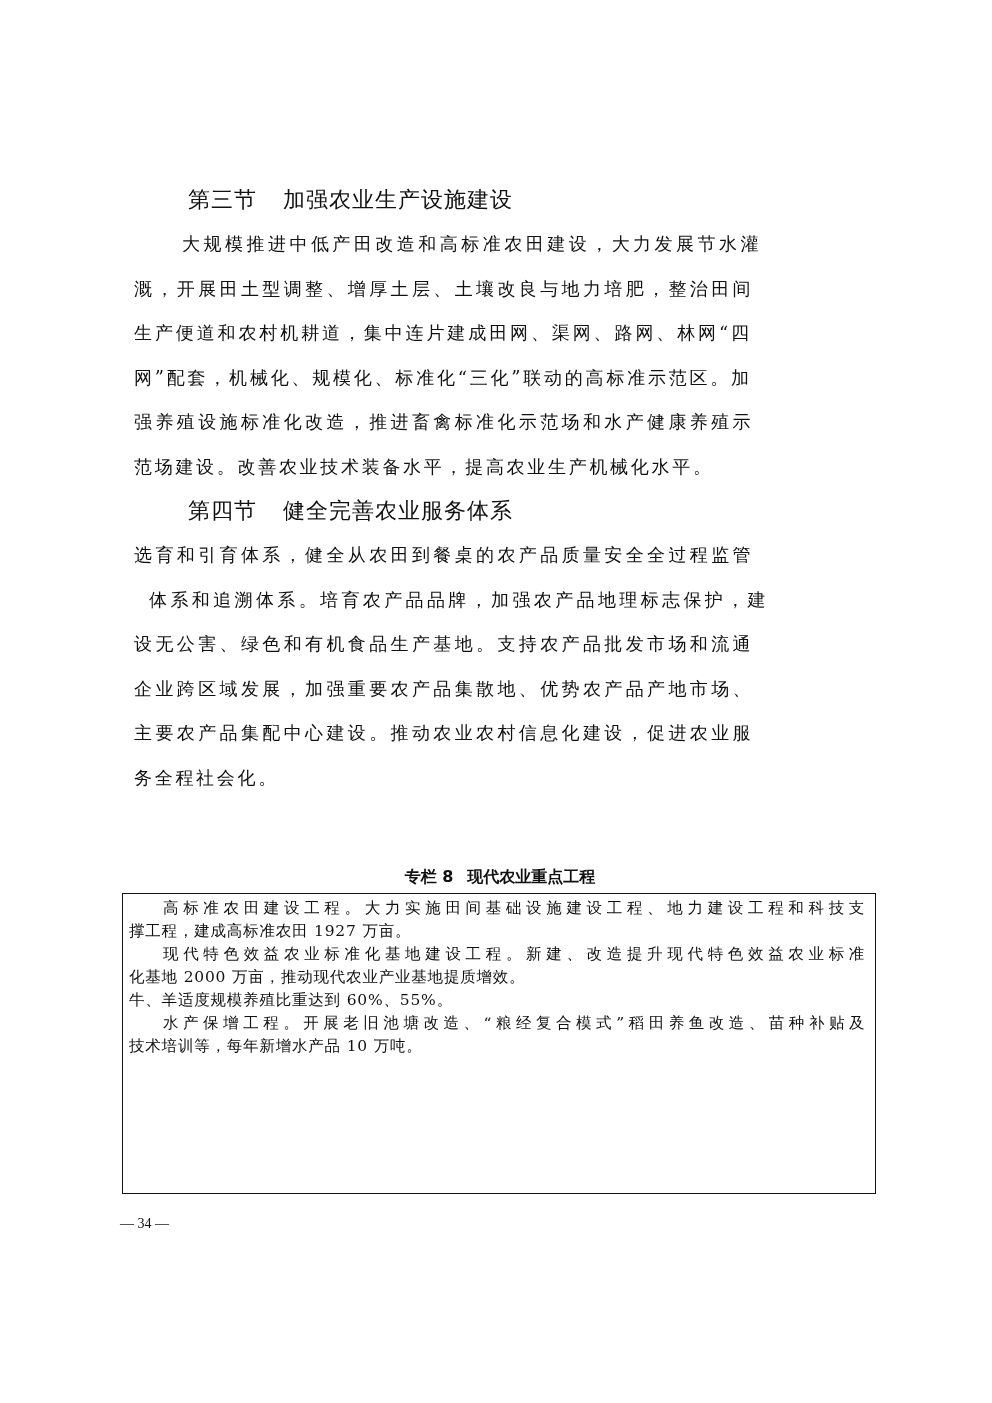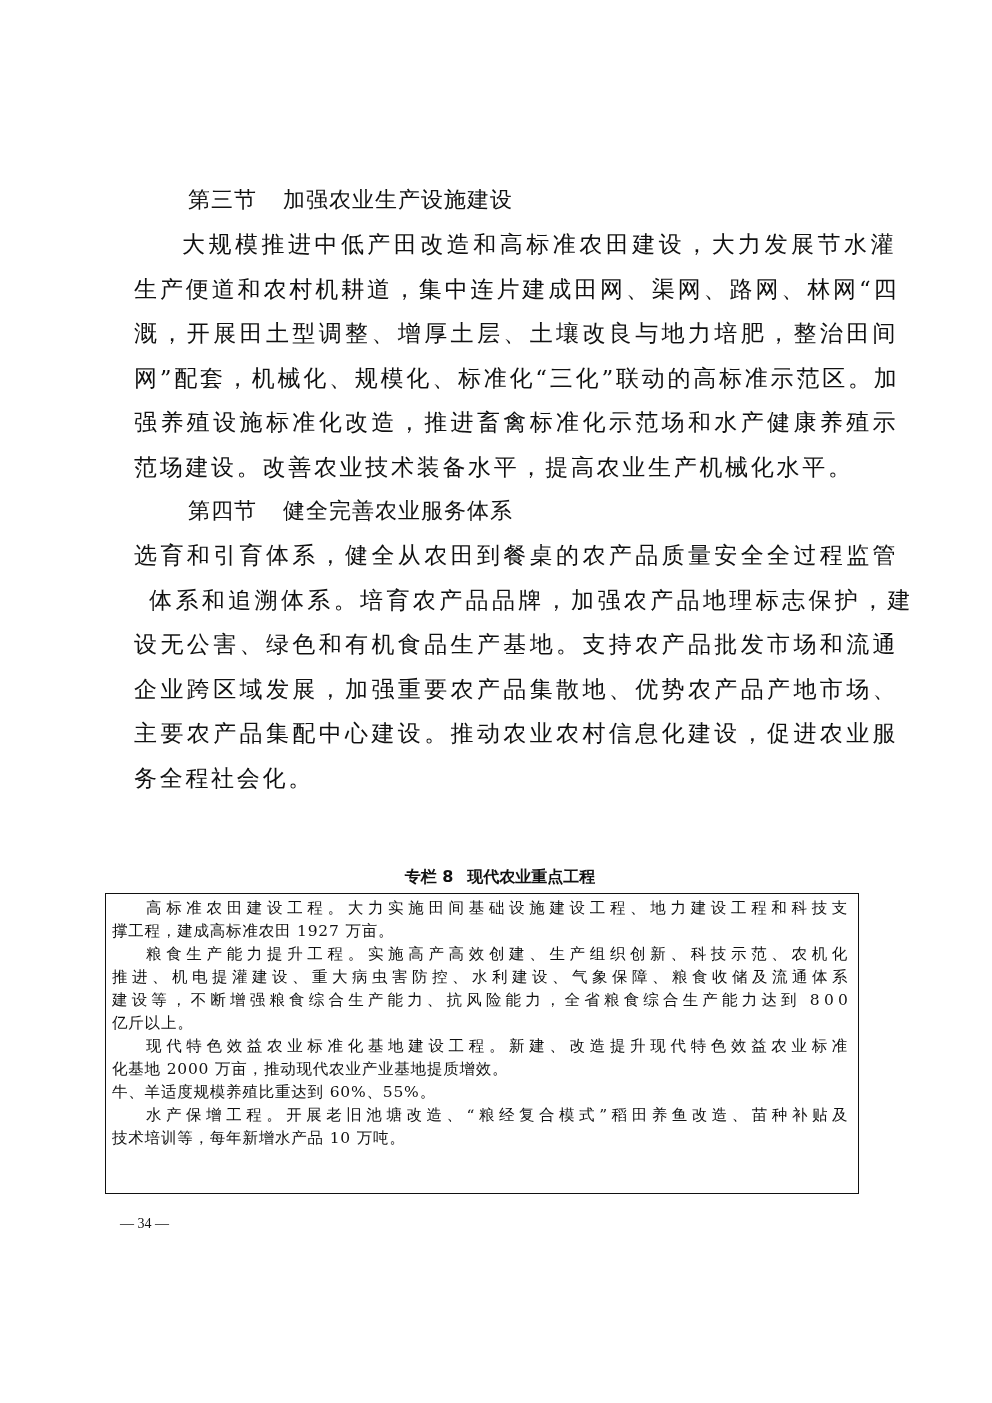--- a/index.html
+++ b/index.html
@@ -9,33 +9,33 @@
     font-family: "DejaVu Serif", "Liberation Serif", serif;
   }
   .page { position: absolute; left: 0; top: 0; width: 992px; height: 1403px; padding-left: 16px; }
   .main-text { position: absolute; left: 134px; top: 178px; width: 736px; }
   .section-heading {
     font-size: 22px; line-height: 44px; height: 44px; padding-left: 54px;
     letter-spacing: 1px; white-space: nowrap; margin: 0; font-weight: normal;
   }
   .section-heading .sec-num { margin-right: 26px; }
   .para {
-    font-size: 23px; line-height: 44.5px; margin: 0;
+    font-size: 18px; line-height: 44.5px; margin: 0;
     text-indent: 48px; text-align: justify; letter-spacing: 2.7px;
   }
   .para-line { display: block; white-space: nowrap; text-indent: 0; }
   .para-line.first { padding-left: 48px; }
   .box-title {
     position: absolute; left: 122px; width: 756px; top: 866px;
     text-align: center; font-family: "DejaVu Sans", "Liberation Sans", sans-serif;
     font-weight: bold; font-size: 16px; line-height: 22px;
   }
   .box-title .box-num { margin-right: 14px; }
   .box {
-    position: absolute; left: 105px; top: 893px; width: 754px; height: 301px;
+    position: absolute; left: 122px; top: 893px; width: 754px; height: 301px;
     border: 1.5px solid #111; box-sizing: border-box;
     padding: 3px 6px 0 6px;
   }
   .box-para {
     font-size: 15.5px; line-height: 23px; margin: 0; letter-spacing: 0.8px;
   }
   .box-line { display: block; white-space: nowrap; }
   .box-line.first { padding-left: 34px; }
   .footer {
     position: absolute; left: 120px; top: 1216px; font-size: 14px;
@@ -47,22 +47,22 @@
 
 <div class="page">
 
   <div class="main-text">
 
     <h3 class="section-heading">
       <span class="sec-num">第三节</span><span>加强农业生产设施建设</span>
     </h3>
     <p class="para" style="text-indent:0">
       <span class="para-line first" style="letter-spacing: 3.48148px; display: block;">大规模推进中低产田改造和高标准农田建设，大力发展节水灌</span>
+      <span class="para-line" style="letter-spacing: 3.37931px; display: block;">溉，开展田土型调整、增厚土层、土壤改良与地力培肥，整治田间</span>
       <span class="para-line" style="letter-spacing: 2.89167px; display: block;">生产便道和农村机耕道，集中连片建成田网、渠网、路网、林网“四</span>
-      <span class="para-line" style="letter-spacing: 3.37931px; display: block;">溉，开展田土型调整、增厚土层、土壤改良与地力培肥，整治田间</span>
       <span class="para-line" style="letter-spacing: 2.78226px; display: block;">网”配套，机械化、规模化、标准化“三化”联动的高标准示范区。加</span>
       <span class="para-line" style="letter-spacing: 3.37931px; display: block;">强养殖设施标准化改造，推进畜禽标准化示范场和水产健康养殖示</span>
       <span class="para-line">范场建设。改善农业技术装备水平，提高农业生产机械化水平。</span>
     </p>
 
     <h3 class="section-heading">
       <span class="sec-num">第四节</span><span>健全完善农业服务体系</span>
     </h3>
     <p class="para" style="text-indent:0">
       <span class="para-line" style="letter-spacing: 3.37931px; display: block;">选育和引育体系，健全从农田到餐桌的农产品质量安全全过程监管</span>
@@ -77,26 +77,20 @@
   <div class="box-title">
     <span class="box-num">专栏 8</span><span>现代农业重点工程</span>
   </div>
 
   <div class="box">
     <p class="box-para">
       <span class="box-line first" style="letter-spacing: 4.67143px; display: block;">高标准农田建设工程。大力实施田间基础设施建设工程、地力建设工程和科技支</span>
       <span class="box-line">撑工程，建成高标准农田 1927 万亩。</span>
     </p>
     <p class="box-para">
-      <span class="box-line first" style="letter-spacing: 4.67143px; display: block;">粮食生产能力提升工程。实施高产高效创建、生产组织创新、科技示范、农机化</span>
-      <span class="box-line" style="letter-spacing: 4.5px; display: block;">推进、机电提灌建设、重大病虫害防控、水利建设、气象保障、粮食收储及流通体系</span>
-      <span class="box-line" style="letter-spacing: 4.17909px; display: block;">建设等，不断增强粮食综合生产能力、抗风险能力，全省粮食综合生产能力达到 800</span>
-      <span class="box-line">亿斤以上。</span>
-    </p>
-    <p class="box-para">
       <span class="box-line first" style="letter-spacing: 4.67143px; display: block;">现代特色效益农业标准化基地建设工程。新建、改造提升现代特色效益农业标准</span>
       <span class="box-line">化基地 2000 万亩，推动现代农业产业基地提质增效。</span>
     </p>
     <p class="box-para">
       <span class="box-line">牛、羊适度规模养殖比重达到 60%、55%。</span>
     </p>
     <p class="box-para">
       <span class="box-line first" style="letter-spacing: 4.53168px; display: block;">水产保增工程。开展老旧池塘改造、“粮经复合模式”稻田养鱼改造、苗种补贴及</span>
       <span class="box-line">技术培训等，每年新增水产品 10 万吨。</span>
     </p>

